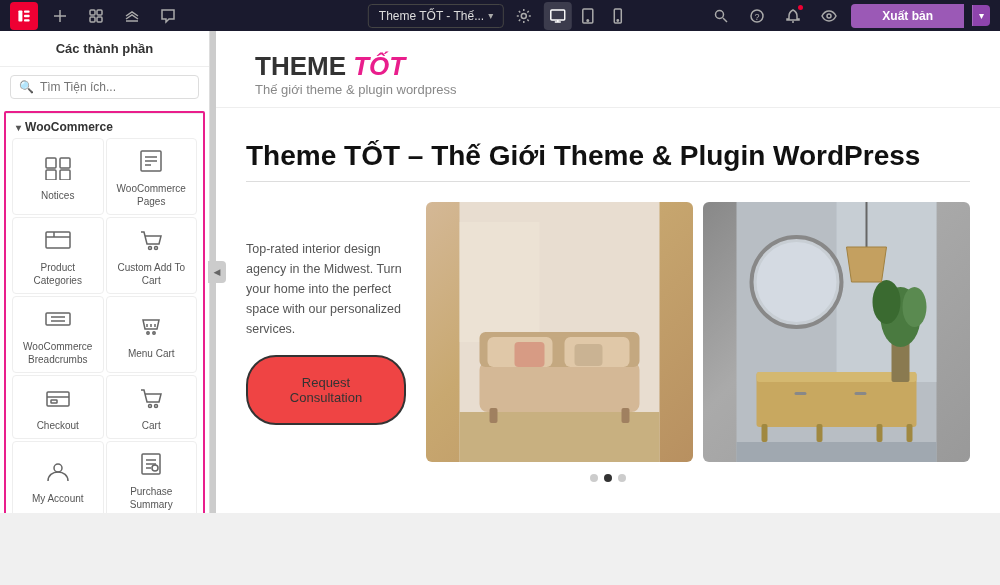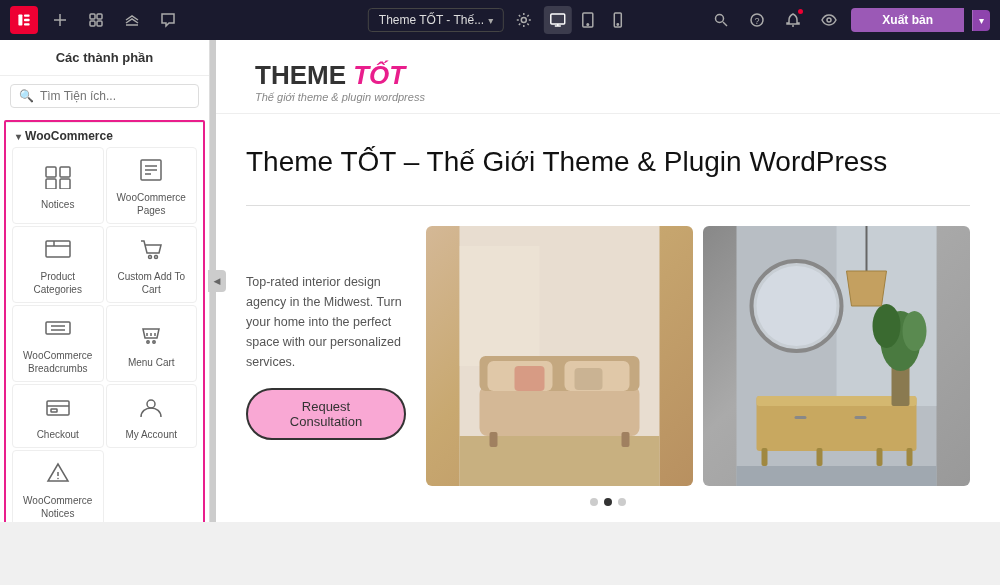--- a/index.html
+++ b/index.html
@@ -1,20 +1,20 @@
 <!DOCTYPE html>
 <html><head>
   <meta charset="utf-8">
   <style>
     * { box-sizing: border-box; margin: 0; padding: 0; }
     body { font-family: -apple-system, BlinkMacSystemFont, 'Segoe UI', sans-serif; width: 1000px; height: 585px; overflow: hidden; background: #f0f0f0; }
 
     
     .top-bar {
-      height: 40px;
+      height: 31px;
       background: #1a1a2e;
       display: flex;
       align-items: center;
       justify-content: space-between;
       padding: 0 10px;
       position: relative;
     }
     .top-bar-left { display: flex; align-items: center; gap: 8px; }
     .top-bar-center { display: flex; align-items: center; gap: 6px; position: absolute; left: 50%; transform: translateX(-50%); }
     .top-bar-right { display: flex; align-items: center; gap: 8px; }
@@ -115,32 +115,32 @@
       overflow-y: auto; position: relative;
     }
 
     
     .site-header {
       padding: 20px 39px 10px; border-bottom: 1px solid #eee;
       display: flex; align-items: center;
     }
     .logo-area { display: flex; flex-direction: column; }
     .logo-text { font-size: 26px; font-weight: 800; }
-    .logo-sub { font-size: 11px; color: #888; font-style: italic; }
+    .logo-sub { font-size: 13px; color: #888; }
 
     .hero-section { padding: 30px 30px 20px; }
-    .hero-title { font-size: 28px; font-weight: 400; color: #111; line-height: 1.25; margin-bottom: 26px; }
+    .hero-title { font-size: 28px; font-weight: 700; color: #111; line-height: 1.25; margin-bottom: 8px; }
     .hero-divider { height: 1px; background: #ddd; margin-bottom: 20px; }
 
     .hero-content { display: flex; gap: 20px; align-items: center; }
     .hero-text { flex: 0 0 160px; }
     .hero-text p { font-size: 12.5px; color: #555; line-height: 1.6; margin-bottom: 16px; }
     .consult-btn {
-      border: 2px solid #333; background: #f9a8d4; color: #333;
-      padding: 9px 18px; border-radius: 30px; font-size: 13px;
+      border: 2px solid #333; background: #ef4444; color: #333;
+      padding: 18px 18px; border-radius: 30px; font-size: 13px;
       cursor: pointer; font-weight: 500; display: inline-block;
     }
 
     .hero-images { display: flex; gap: 10px; flex: 1; }
     .img-placeholder {
       border-radius: 6px; overflow: hidden; flex: 1;
       background: #c8b8a0;
       min-height: 260px; display: flex; align-items: center; justify-content: center;
     }
     .img-placeholder.img1 { background: linear-gradient(135deg, #d4b896 0%, #c8a870 40%, #b89060 100%); }
@@ -359,31 +359,53 @@
           <div class="widget-icon">
             <svg width="28" height="24" viewBox="0 0 28 24" fill="none" stroke="#666" stroke-width="1.5">
               <rect x="3" y="6" width="22" height="14" rx="1"></rect>
               <line x1="3" y1="11" x2="25" y2="11"></line>
               <rect x="7" y="14" width="6" height="3" rx="0.5"></rect>
             </svg>
           </div>
           <div class="widget-label">Checkout</div>
         </div>
 
+        <div class="widget-item">
+          <div class="widget-icon">
+            <svg width="28" height="24" viewBox="0 0 28 24" fill="none" stroke="#666" stroke-width="1.5">
+              <path d="M4 4h3l3 12h12l2-8H8"></path>
+              <circle cx="13" cy="20" r="1.5"></circle>
+              <circle cx="19" cy="20" r="1.5"></circle>
+            </svg>
+          </div>
+          <div class="widget-label">Cart</div>
+        </div>
 
         <div class="widget-item">
           <div class="widget-icon">
             <svg width="28" height="24" viewBox="0 0 28 24" fill="none" stroke="#666" stroke-width="1.5">
               <circle cx="14" cy="9" r="4"></circle>
               <path d="M4 22c0-5.5 4.5-9 10-9s10 3.5 10 9"></path>
             </svg>
           </div>
           <div class="widget-label">My Account</div>
         </div>
 
+        <div class="widget-item">
+          <div class="widget-icon">
+            <svg width="28" height="24" viewBox="0 0 28 24" fill="none" stroke="#666" stroke-width="1.5">
+              <rect x="5" y="2" width="18" height="20" rx="1"></rect>
+              <line x1="9" y1="8" x2="19" y2="8"></line>
+              <line x1="9" y1="12" x2="19" y2="12"></line>
+              <line x1="9" y1="16" x2="14" y2="16"></line>
+              <circle cx="18" cy="16" r="3" fill="none"></circle>
+            </svg>
+          </div>
+          <div class="widget-label">Purchase Summary</div>
+        </div>
 
         <div class="widget-item">
           <div class="widget-icon">
             <svg width="28" height="24" viewBox="0 0 28 24" fill="none" stroke="#666" stroke-width="1.5">
               <path d="M14 3 L4 20 h20 z"></path>
               <line x1="14" y1="11" x2="14" y2="15"></line>
               <circle cx="14" cy="17.5" r="0.8" fill="#666" stroke="none"></circle>
             </svg>
           </div>
           <div class="widget-label">WooCommerce Notices</div>

